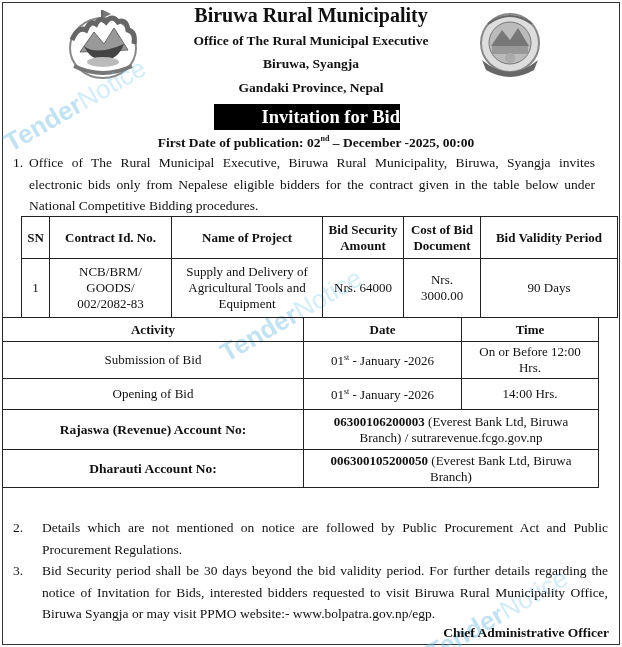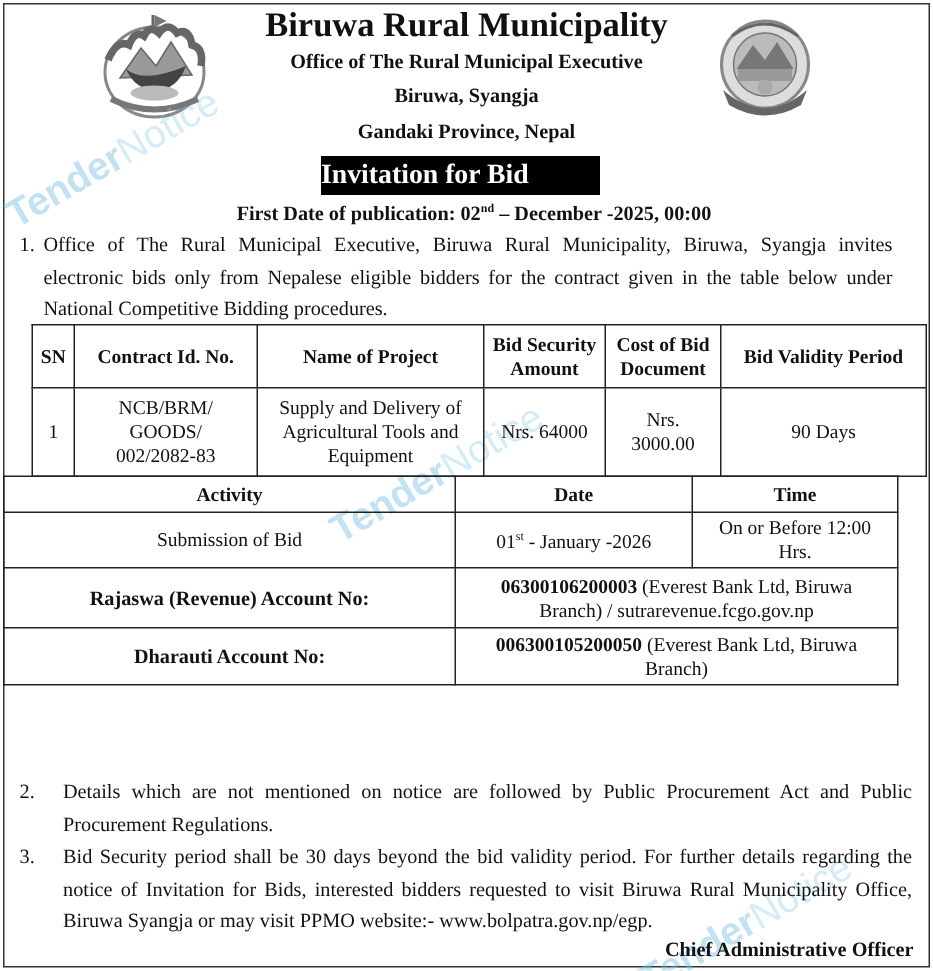--- a/index.html
+++ b/index.html
@@ -11,29 +11,29 @@
     border: 1.5px solid #333; background: #fff;
   }
 
   
   .logo { position: absolute; }
   .logo-left { left: 58px; top: 6px; width: 90px; height: 80px; }
   .logo-right { left: 474px; top: 10px; width: 72px; height: 70px; }
 
   
   .hdr { position: absolute; left: 0; width: 622px; text-align: center; font-weight: bold; }
-  .h-title { top: 4px; font-size: 23px; }
+  .h-title { top: 4px; font-size: 20px; }
   .h-sub { font-size: 13.5px; }
   .h-office { top: 33px; }
   .h-place { top: 56px; }
   .h-prov { top: 80px; }
   .ifb-box {
     position: absolute; left: 214px; top: 104px; width: 186px; height: 26px;
     background: #000; color: #fff; font-weight: bold; font-size: 18.5px;
-    text-align: left; line-height: 26px;
+    text-align: right; line-height: 26px;
   }
   .h-date { top: 134px; font-size: 13.5px; padding-left: 10px; }
   .h-date sup { font-size: 8px; }
 
   
   .para { position: absolute; font-size: 13.5px; line-height: 21.5px; text-align: justify; }
   .para-num { position: absolute; font-size: 13.5px; line-height: 21.5px; }
   .p1-num { left: 13px; top: 152px; }
   .p1 { left: 29px; top: 152px; width: 566px; text-align-last: left; }
   .p2-num { left: 13px; top: 517px; }
@@ -166,20 +166,25 @@
     <th>Time</th>
   </tr>
   <tr class="r-sub">
     <td>Submission of Bid</td>
     <td><span>01</span><sup class="ord">st</sup><span> - January -2026</span></td>
     <td>
       <div>On or Before 12:00</div>
       <div>Hrs.</div>
     </td>
   </tr>
+  <tr class="r-open">
+    <td>Opening of Bid</td>
+    <td><span>01</span><sup class="ord">st</sup><span> - January -2026</span></td>
+    <td>14:00 Hrs.</td>
+  </tr>
   <tr class="r-rev">
     <td class="lbl">Rajaswa (Revenue) Account No:</td>
     <td colspan="2">
       <div><span class="b">06300106200003</span><span> (Everest Bank Ltd, Biruwa</span></div>
       <div>Branch) / sutrarevenue.fcgo.gov.np</div>
     </td>
   </tr>
   <tr class="r-dha">
     <td class="lbl">Dharauti Account No:</td>
     <td colspan="2">

